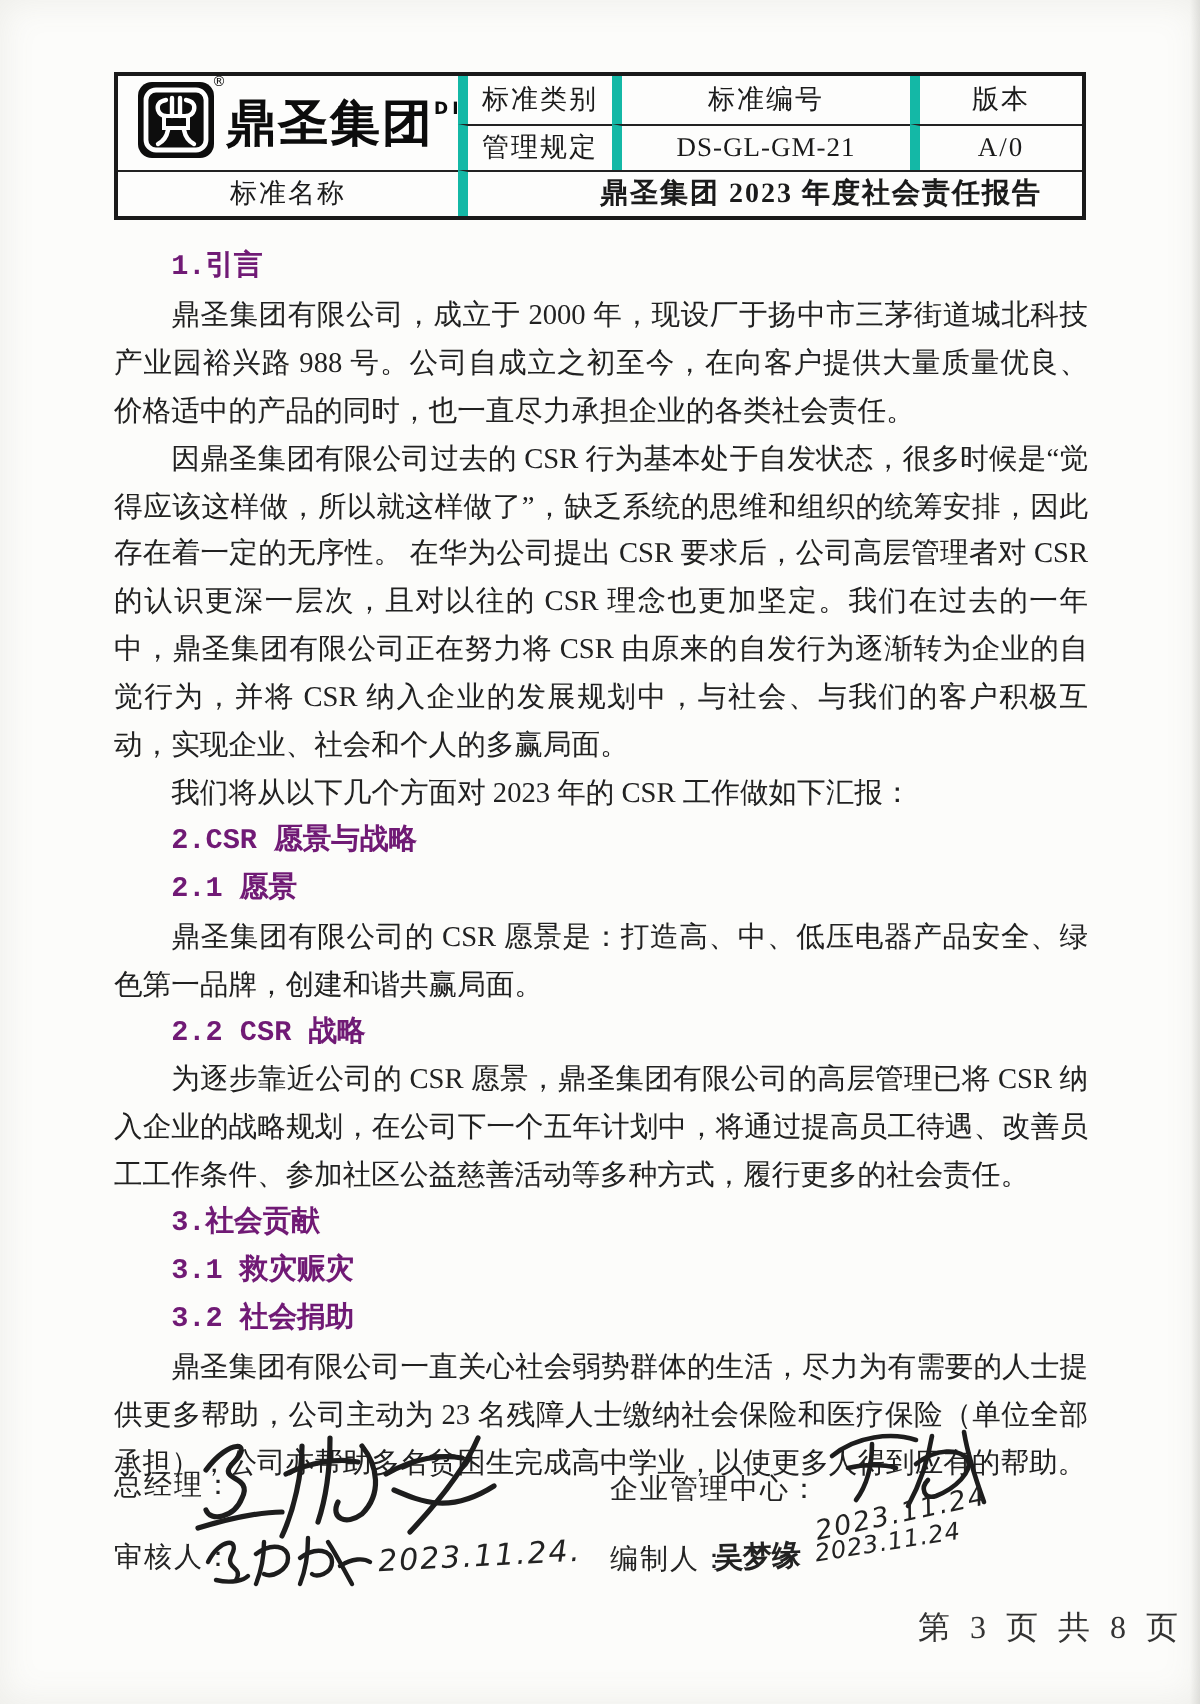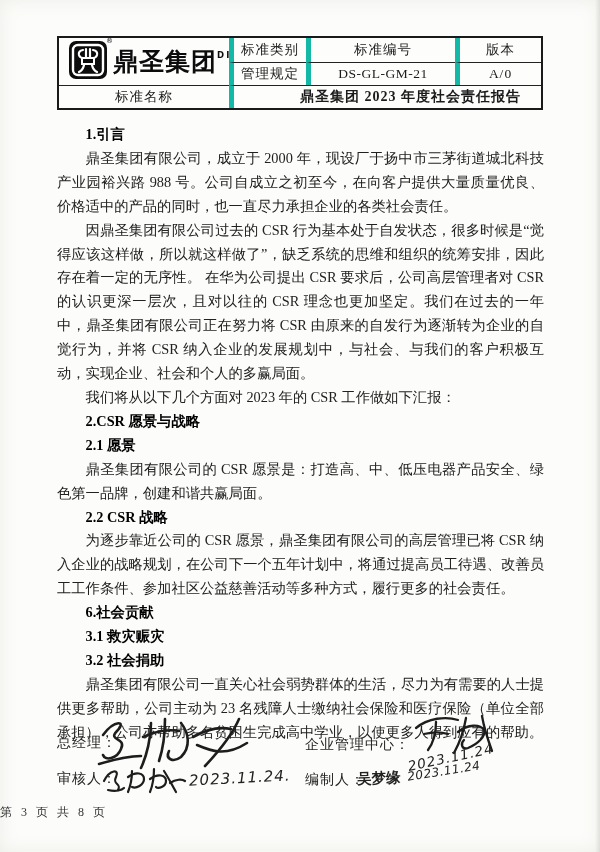--- a/index.html
+++ b/index.html
@@ -29,37 +29,37 @@
   .logo-en{font-family:"DejaVu Sans",sans-serif;font-weight:700;font-size:8.5px;
            letter-spacing:2.1px;color:#0c0c0c;margin-top:2px;white-space:nowrap;}
   .mono{font-family:"Liberation Serif",serif;letter-spacing:.5px;}
   .name-label{font-weight:400;}
   .name-value{grid-column:2 / span 3;font-weight:700;font-size:14px;padding-left:46px;}
 
   
   .doc-body{position:absolute;left:57px;top:123px;width:487px;color:#212121;
             font-size:14.3px;line-height:23.9px;text-align:justify;}
   .doc-body p{margin:0;text-indent:2em;}
-  .bh{font-weight:700;font-family:Liberation Serif, serif;color:#000000;}
+  .bh{font-weight:700;font-family:Liberation Mono, monospace;color:#701a75;}
 
   
   .sig-label{position:absolute;font-size:14px;color:#242424;letter-spacing:1px;white-space:nowrap;}
   .sig-svg{position:absolute;}
   .sig-svg path{fill:none;stroke:#1d1d1d;stroke-linecap:round;stroke-linejoin:round;}
   .hand{position:absolute;font-family:"DejaVu Sans",sans-serif;font-style:italic;
         color:#222;white-space:nowrap;}
   .hand-date-reviewer{left:189px;top:769px;font-size:15px;transform:rotate(-3deg);letter-spacing:1px;}
   .hand-date-mgmt{left:407px;top:749px;font-size:13.5px;transform:rotate(-12deg);letter-spacing:1px;}
   .hand-name-compiler{left:357px;top:769px;font-size:14.5px;font-weight:700;
                       transform:rotate(-2deg);font-style:normal;}
   .hand-date-compiler{left:407px;top:764px;font-size:12px;transform:rotate(-9deg);letter-spacing:.5px;}
 
   
-  .footer{position:absolute;left:0;top:804px;width:592px;text-align:left;
-          font-size:12px;letter-spacing:3px;color:#333;}
+  .footer{position:absolute;left:0;top:804px;width:592px;text-align:right;
+          font-size:16px;letter-spacing:3px;color:#333;}
 </style>
 </head>
 <body>
 
 <div class="screen">
   <div class="scan-edge"></div>
 
   <div class="htable">
     <div class="cell logo-cell">
       <span class="logo-badge">
@@ -96,21 +96,21 @@
   <div class="doc-body">
     <p class="bh">1.引言</p>
     <p>鼎圣集团有限公司，成立于 2000 年，现设厂于扬中市三茅街道城北科技产业园裕兴路 988 号。公司自成立之初至今，在向客户提供大量质量优良、 价格适中的产品的同时，也一直尽力承担企业的各类社会责任。</p>
     <p>因鼎圣集团有限公司过去的 CSR 行为基本处于自发状态，很多时候是“觉得应该这样做，所以就这样做了”，缺乏系统的思维和组织的统筹安排，因此存在着一定的无序性。 在华为公司提出 CSR 要求后，公司高层管理者对 CSR 的认识更深一层次，且对以往的 CSR 理念也更加坚定。我们在过去的一年中，鼎圣集团有限公司正在努力将 CSR 由原来的自发行为逐渐转为企业的自觉行为，并将 CSR 纳入企业的发展规划中，与社会、与我们的客户积极互动，实现企业、社会和个人的多赢局面。</p>
     <p>我们将从以下几个方面对 2023 年的 CSR 工作做如下汇报：</p>
     <p class="bh">2.CSR 愿景与战略</p>
     <p class="bh">2.1 愿景</p>
     <p>鼎圣集团有限公司的 CSR 愿景是：打造高、中、低压电器产品安全、绿色第一品牌，创建和谐共赢局面。</p>
     <p class="bh">2.2 CSR 战略</p>
     <p>为逐步靠近公司的 CSR 愿景，鼎圣集团有限公司的高层管理已将 CSR 纳入企业的战略规划，在公司下一个五年计划中，将通过提高员工待遇、改善员工工作条件、参加社区公益慈善活动等多种方式，履行更多的社会责任。</p>
-    <p class="bh">6.社会贡献</p>
+    <p class="bh">3.社会贡献</p>
     <p class="bh">3.1 救灾赈灾</p>
     <p class="bh">3.2 社会捐助</p>
     <p>鼎圣集团有限公司一直关心社会弱势群体的生活，尽力为有需要的人士提供更多帮助，公司主动为 23 名残障人士缴纳社会保险和医疗保险（单位全部承担），公司亦帮助多名贫困生完成高中学业，以使更多人得到应有的帮助。</p>
   </div>
 
   <div class="sig-label" style="left:57px;top:734px;">总经理：</div>
   <svg class="sig-svg" style="left:93px;top:711px;" width="162" height="60" viewBox="0 0 162 60">
     <g stroke-width="2.6">
       <path d="M10 24 C22 8 34 10 24 20 C14 30 34 26 28 38 C24 48 12 50 10 44"></path>
       <path d="M6 53 C26 47 40 45 48 45"></path>

